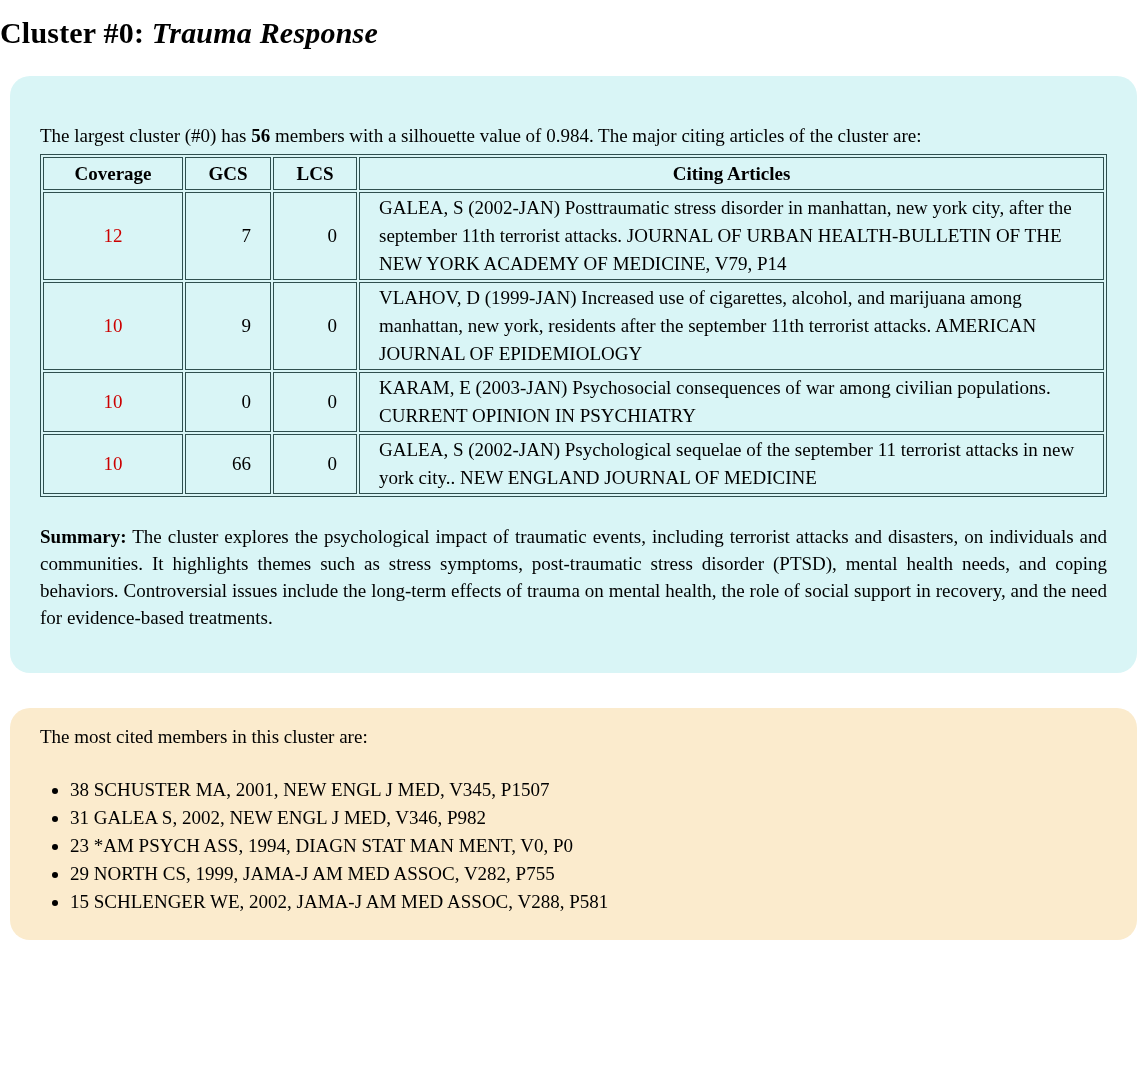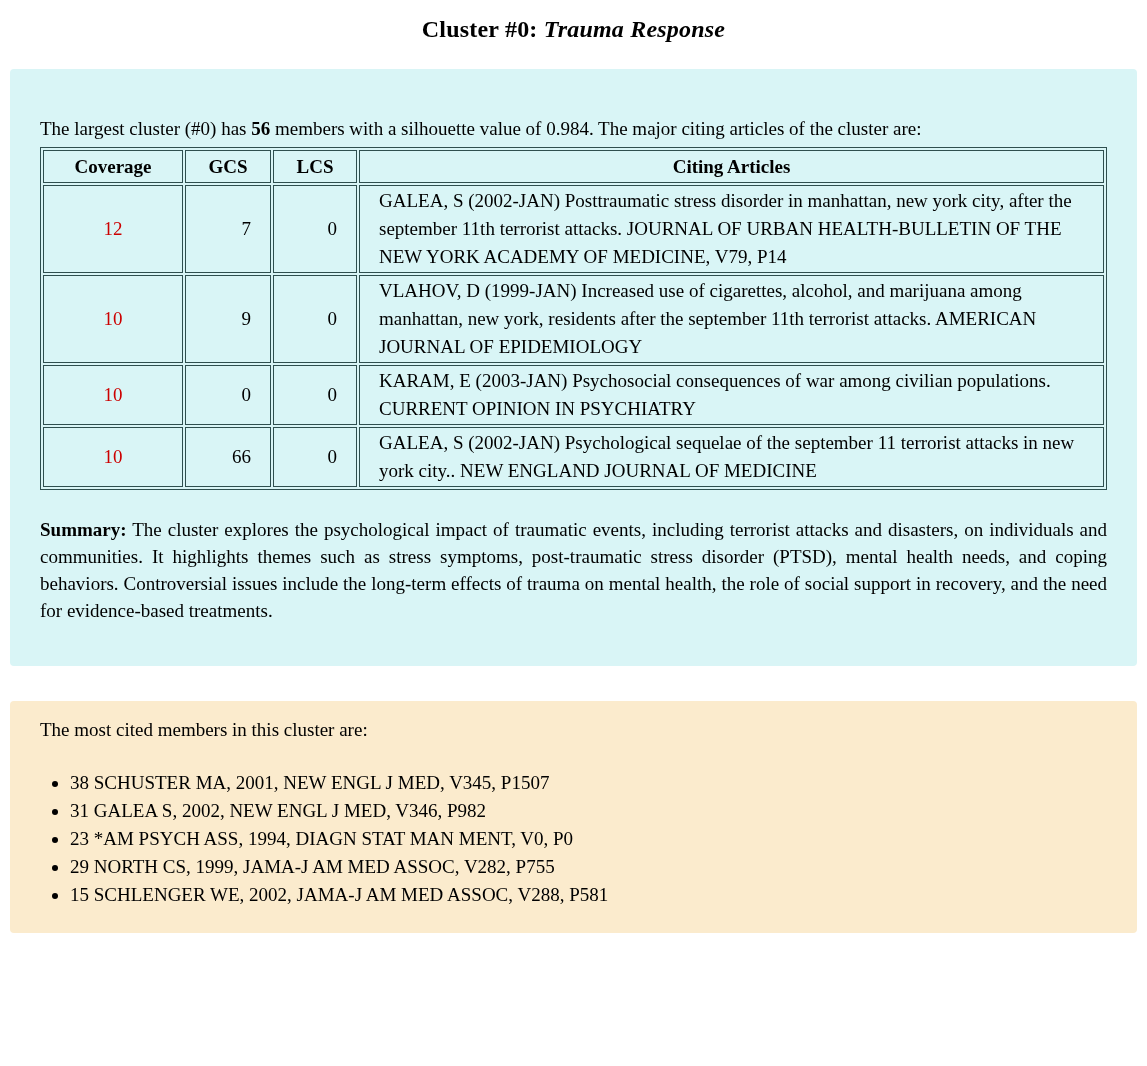--- a/index.html
+++ b/index.html
@@ -7,32 +7,31 @@
     padding: 0;
     background: #ffffff;
   }
   body {
     width: 1147px;
     font-family: "Liberation Serif", serif;
     font-size: 19px;
     color: #000000;
   }
   .page-title {
-    text-align: center;
-    font-size: 24px;
+    font-size: 30px;
     font-weight: bold;
     margin: 16px 0 26px 0;
     letter-spacing: 0.2px;
   }
   .page-title .cluster-label {
     font-style: italic;
   }
   .panel {
     margin: 0 10px;
-    border-radius: 4px;
+    border-radius: 20px;
   }
   .panel-cyan {
     background: var(--panel-cyan, #d9f5f6);
     padding: 46px 30px 42px 30px;
   }
   .panel-cream {
     background: var(--panel-cream, #fbebcd);
     margin-top: 35px;
     padding: 15px 30px 24px 30px;
   }

